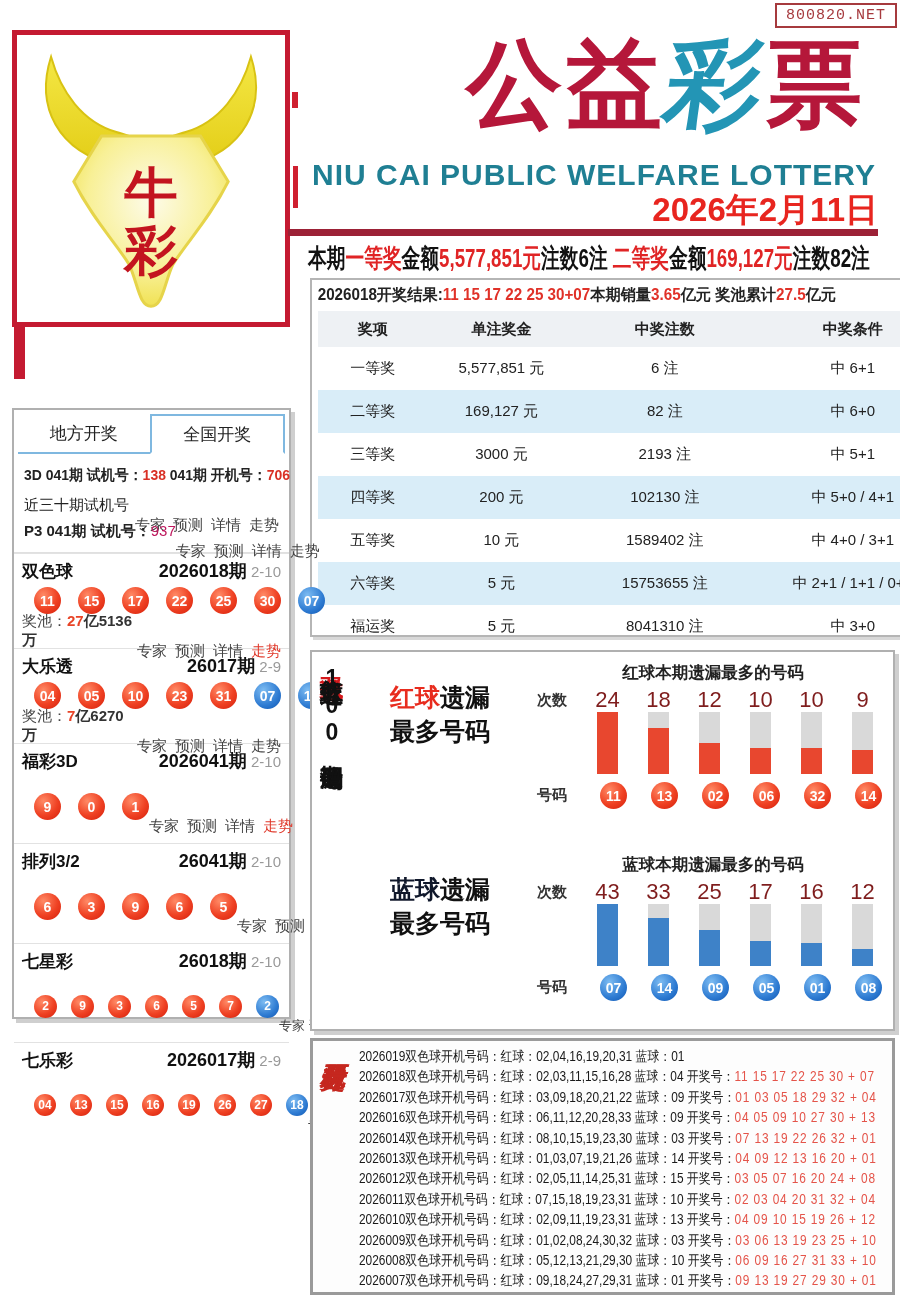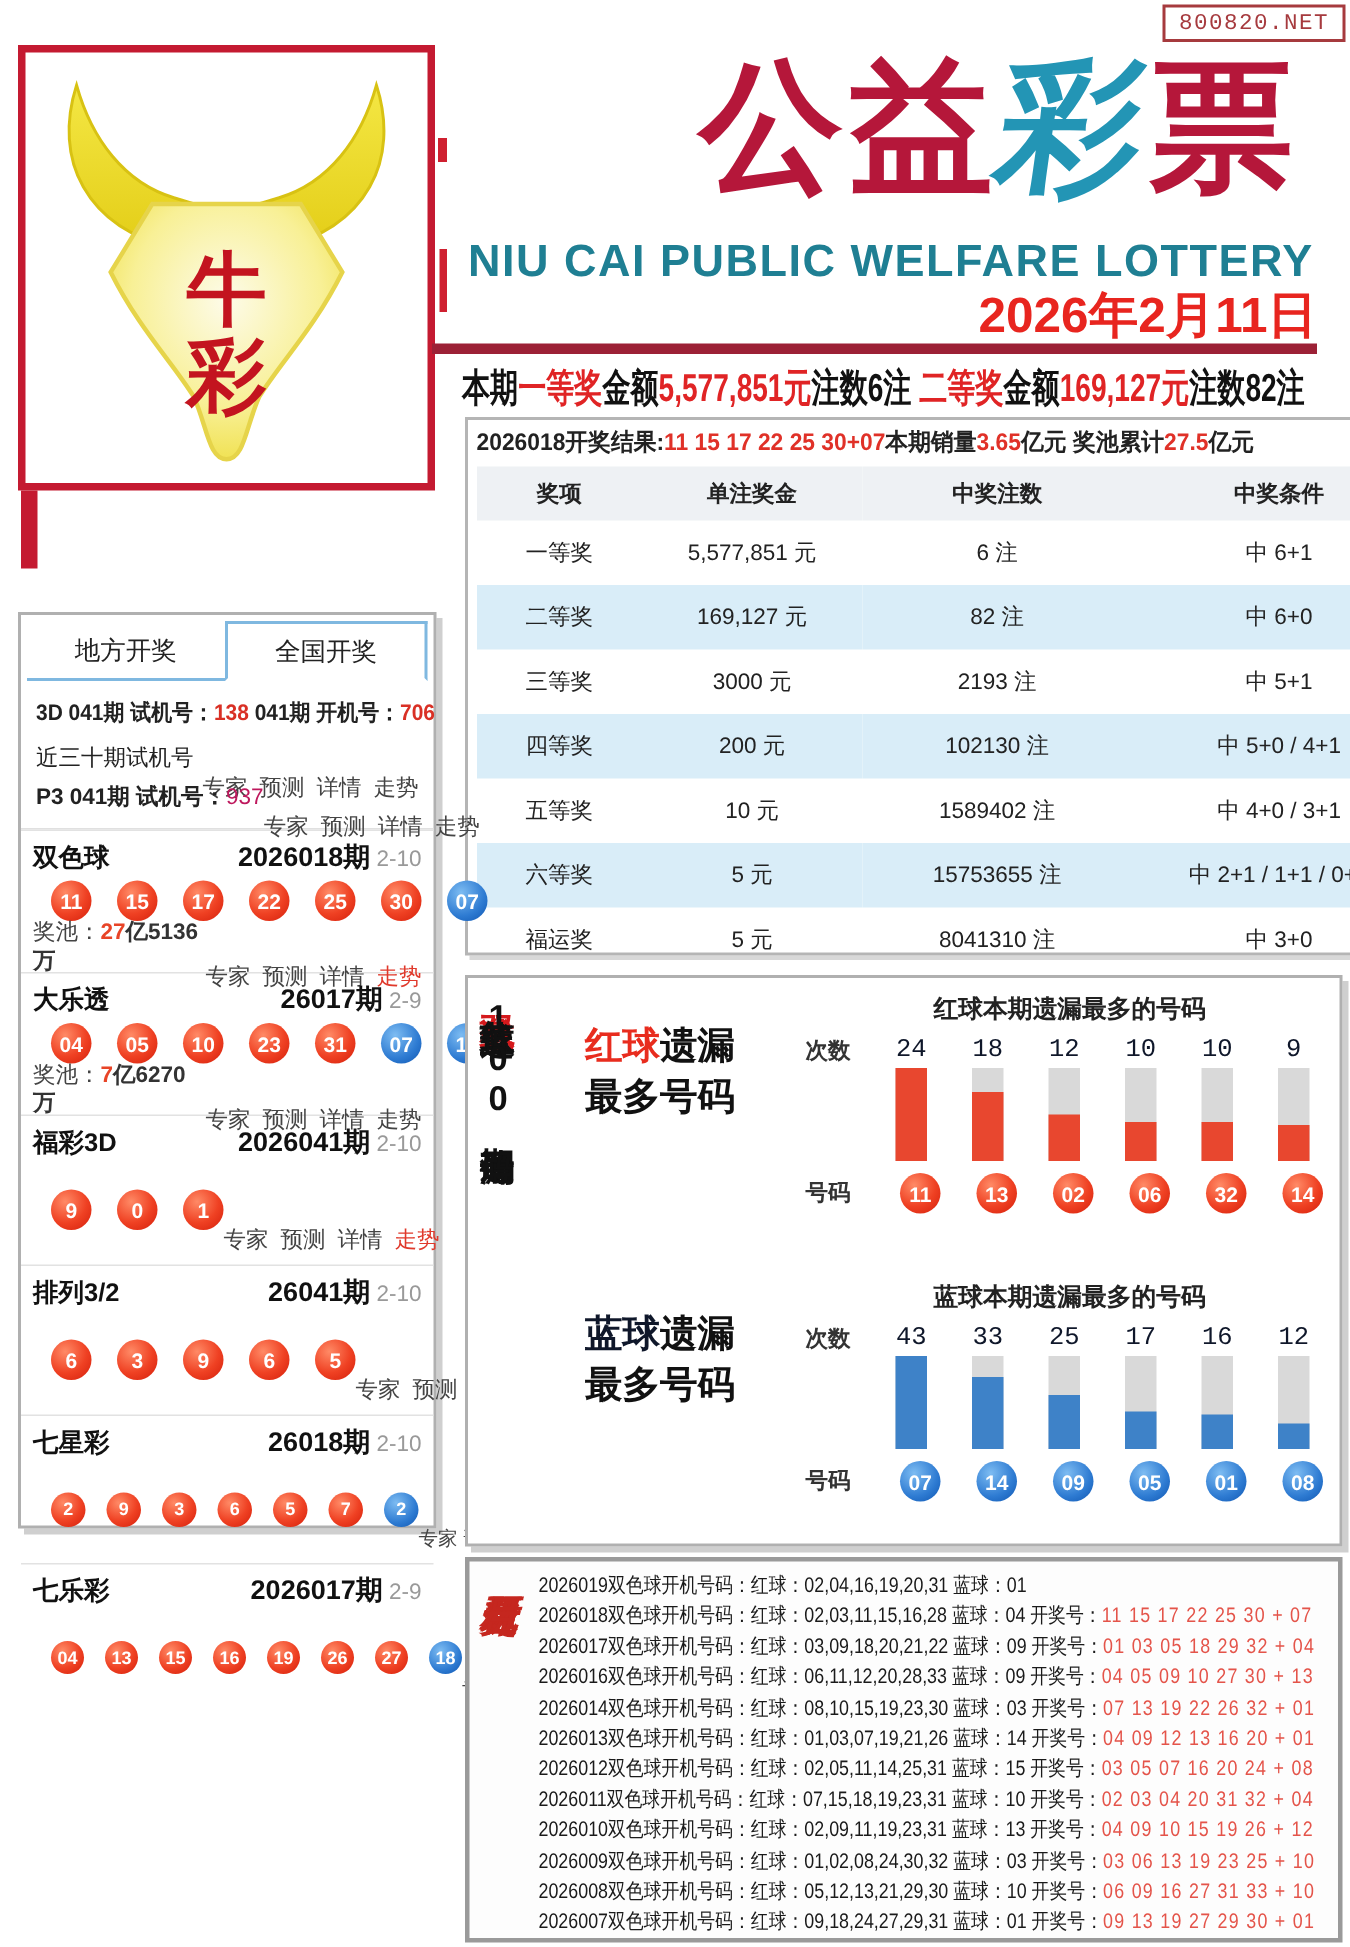--- a/index.html
+++ b/index.html
@@ -88,21 +88,21 @@
   .om-sec.blue-sec{margin-top:6px;}
   .om-label{position:absolute;left:38px;top:28px;font-size:25px;font-weight:bold;line-height:34px;color:#111;}
   .om-sec.red-sec .om-label .c{color:#e82c1e;}
   .om-sec.blue-sec .om-label .c{color:#0f172a;}
   .om-chart{margin-left:185px;width:352px;padding-top:10px;}
   .om-title{text-align:center;font-size:16.5px;font-weight:bold;color:#222;}
   .om-row{display:flex;align-items:center;}
   .om-row.counts{margin-top:4px;height:24px;}
   .om-axis{width:45px;font-size:15px;font-weight:bold;color:#333;flex:none;}
   .om-cell{width:51px;display:flex;justify-content:center;flex:none;}
-  .om-cell.cnt{font-size:17px;color:#0f172a;font-family:Liberation Mono, monospace;}
+  .om-cell.cnt{font-size:22px;color:#7f1d1d;}
   .bar-col{display:block;width:21px;height:62px;background:#d9d9d9;position:relative;}
   .bar-fill{position:absolute;bottom:0;left:0;width:100%;display:block;}
   .om-sec.red-sec .bar-fill{background:#e8472f;}
   .om-sec.blue-sec .bar-fill{background:#3e82c8;}
   .om-row.bls{margin-top:8px;}
   
   .history-panel{position:absolute;left:310px;top:1038px;width:585px;height:257px;border:3px solid #9a9a9a;
                  background:#fdfdfd;box-sizing:border-box;}
   .hist-strip{position:absolute;left:3px;top:4px;height:244px;writing-mode:vertical-rl;text-orientation:upright;
               color:#c5271f;font-size:25px;font-weight:bold;font-style:italic;

